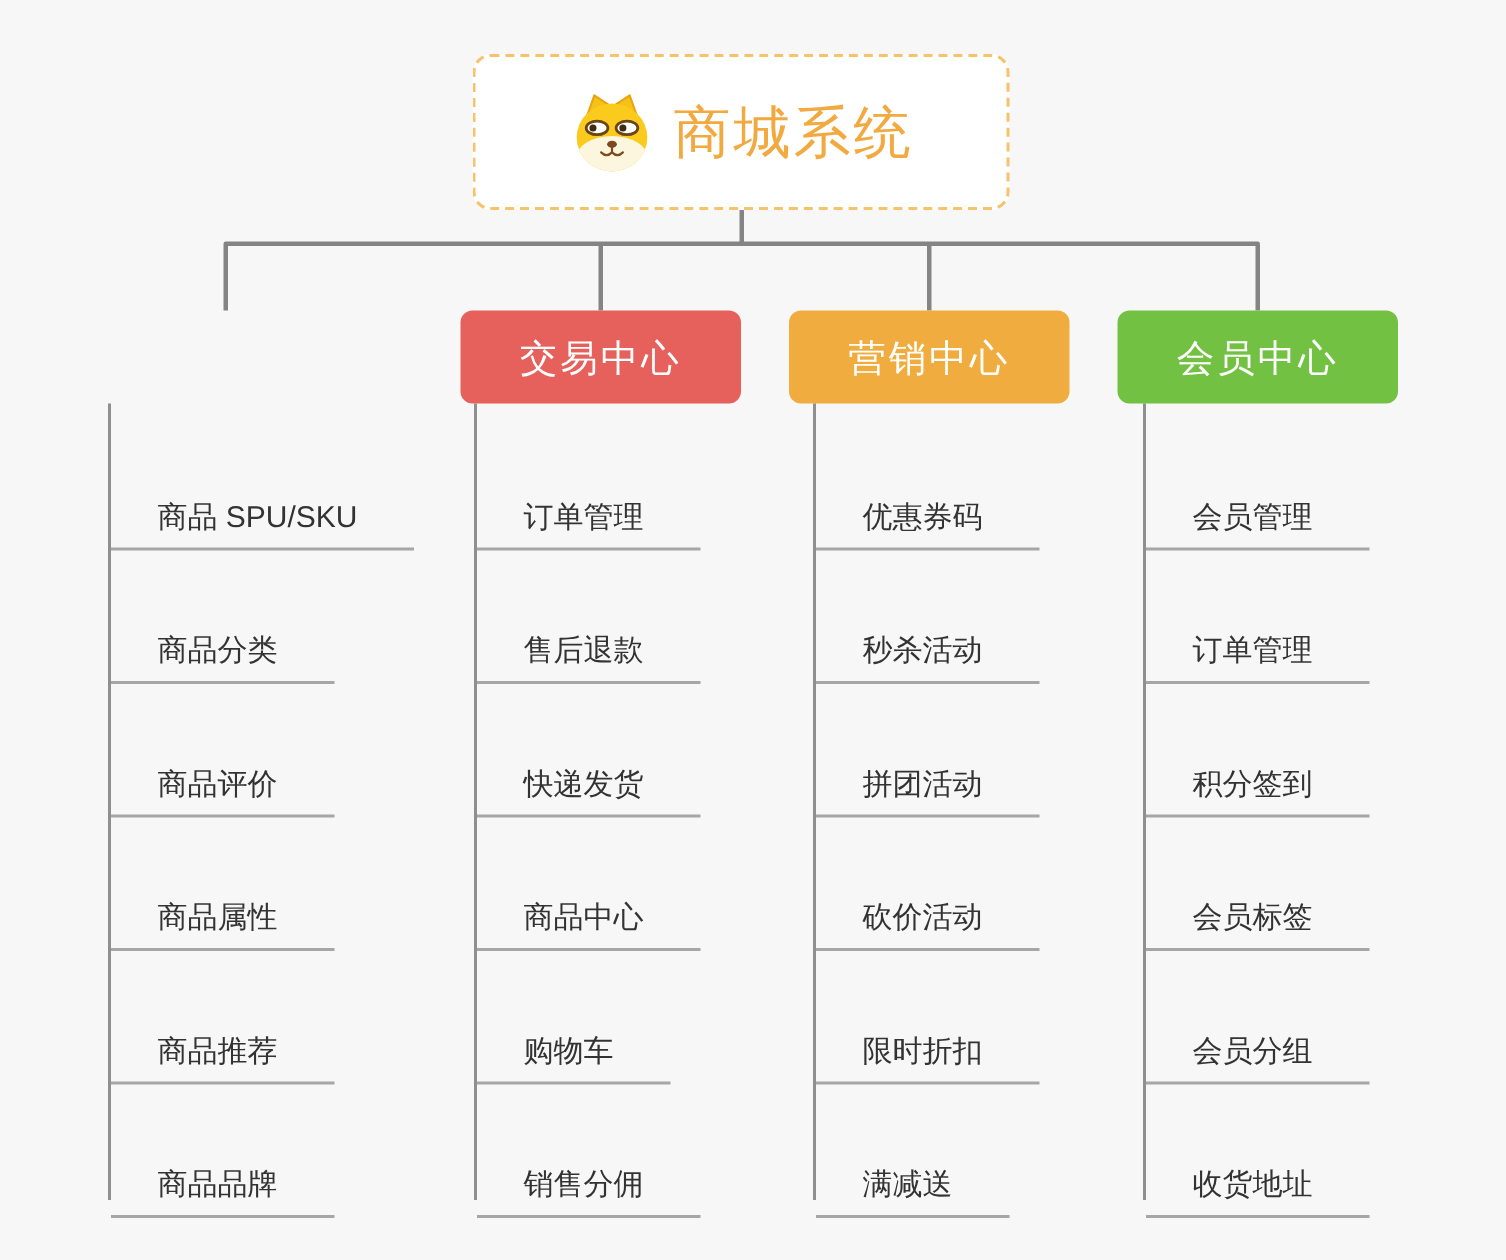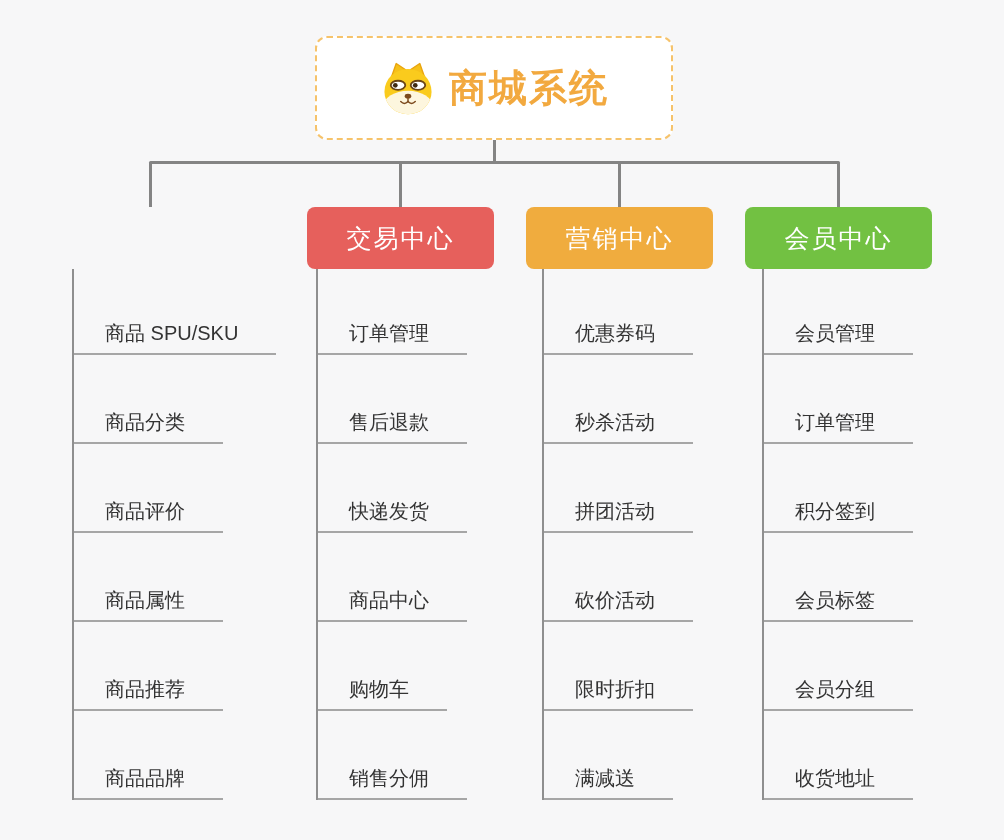--- a/index.html
+++ b/index.html
@@ -23,21 +23,21 @@
   .rail{position:absolute;left:149px;top:161px;width:691px;height:3px;background:var(--connector);border-radius:2px;}
   .drop{position:absolute;top:163px;width:3px;height:44px;background:var(--connector);}
   .drop.d1{left:149px;} .drop.d2{left:399px;} .drop.d3{left:618px;} .drop.d4{left:837px;}
 
   
   .root-node{
     position:absolute;left:315px;top:36px;width:358px;height:104px;
     background:#FFFFFF;border:2px dashed #F6C36B;border-radius:12px;
     display:flex;align-items:center;justify-content:center;gap:12px;
   }
-  .root-title{font-size:38px;letter-spacing:2px;font-weight:700;}
+  .root-title{font-size:38px;letter-spacing:2px;font-weight:400;}
   .root-icon{width:58px;height:58px;flex:0 0 auto;}
 
   
   .branch-box{
     position:absolute;top:207px;width:187px;height:62px;border-radius:8px;
     color:#FFFFFF;font-size:25px;letter-spacing:2px;
     display:flex;align-items:center;justify-content:center;
   }
   .branch-box.b1{left:57px;} .branch-box.b2{left:307px;}
   .branch-box.b3{left:526px;} .branch-box.b4{left:745px;}
@@ -48,20 +48,21 @@
     border-left:2px solid #8F8F8F;
   }
   .column.c1{left:72px;} .column.c2{left:316px;}
   .column.c3{left:542px;} .column.c4{left:762px;}
 
   .item{
     position:absolute;left:0;white-space:nowrap;
     font-size:20px;line-height:26px;color:var(--item-text);
     padding:0 38px 7px 31px;
     border-bottom:2px solid var(--item-line);
+    margin-top:12px;
   }
   .item:nth-of-type(1){top:51px;}
   .item:nth-of-type(2){top:140px;}
   .item:nth-of-type(3){top:229px;}
   .item:nth-of-type(4){top:318px;}
   .item:nth-of-type(5){top:407px;}
   .item:nth-of-type(6){top:496px;}
 </style>
 </head>
 <body>

